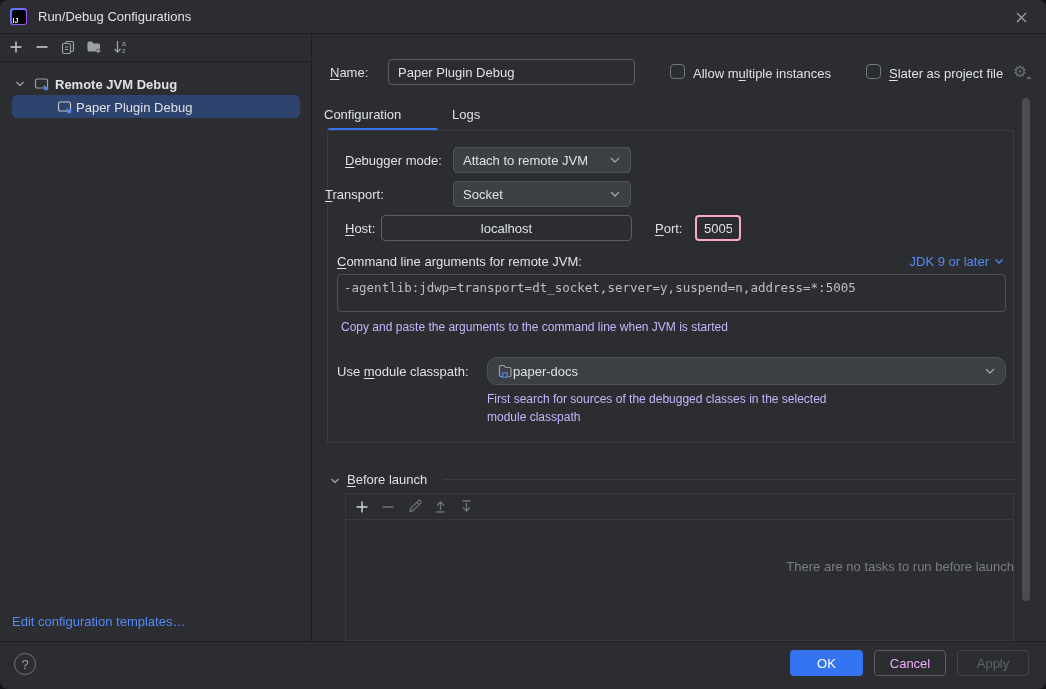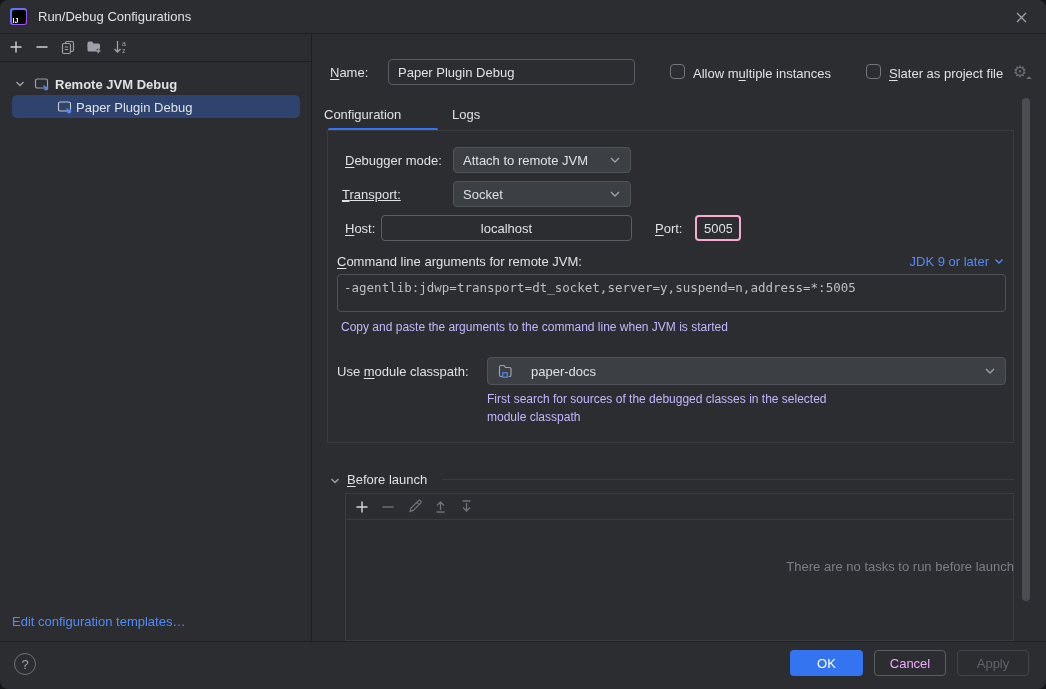--- a/index.html
+++ b/index.html
@@ -50,39 +50,39 @@
   [data-name="tab-underline"]{left:328px;top:128px;width:110px;height:3px;background:#3574f0;border-radius:2px;}
   [data-name="configuration-panel"]{left:327px;top:130px;width:687px;height:313px;border:1px solid #393b40;box-sizing:border-box;}
   
   .lbl{white-space:nowrap;}
   .mn{text-decoration:underline;text-underline-offset:2px;}
   .combo{background:#3c3f44;border:1px solid #50535a;border-radius:4px;box-sizing:border-box;
     display:flex;align-items:center;padding:0 9px;cursor:pointer;}
   .combo .val{flex:1;}
   [data-name="debugger-mode-label"]{left:345px;top:153px;}
   [data-name="debugger-mode-select"]{left:453px;top:147px;width:178px;height:26px;}
-  [data-name="transport-label"]{left:342px;top:187px;text-decoration:underline;}
+  [data-name="transport-label"]{left:325px;top:187px;}
   [data-name="transport-select"]{left:453px;top:181px;width:178px;height:26px;}
   [data-name="host-label"]{left:345px;top:221px;}
   [data-name="host-input"]{left:381px;top:215px;width:251px;height:26px;box-sizing:border-box;
     background:transparent;border:1px solid #5a5d63;border-radius:4px;color:#dfe1e5;
     font-family:"Liberation Sans",sans-serif;font-size:13px;padding:0 9px;outline:none;text-align:center;}
   [data-name="port-label"]{left:655px;top:221px;}
   [data-name="port-input"]{left:695px;top:215px;width:46px;height:26px;box-sizing:border-box;
     background:transparent;border:2px solid #f9a8d4;border-radius:4px;color:#dfe1e5;
     font-family:"Liberation Sans",sans-serif;font-size:13px;padding:0 7px;outline:none;}
   [data-name="cmdline-label"]{left:337px;top:254px;}
   [data-name="jdk-version-select"]{left:880px;top:254px;width:124px;text-align:right;color:#548af7;cursor:pointer;
     display:flex;align-items:center;justify-content:flex-end;gap:5px;}
   [data-name="cmdline-box"]{left:337px;top:274px;width:669px;height:38px;border:1px solid #4e5157;border-radius:4px;box-sizing:border-box;}
   [data-name="cmdline-value"]{left:344px;top:280px;font-family:"DejaVu Sans Mono",monospace;font-size:12.5px;color:#bcbec4;}
   .hint{color:#c4b5fd;font-size:12px;text-align:right;}
   [data-name="cmdline-hint"]{left:341px;top:320px;}
   [data-name="module-classpath-label"]{left:337px;top:364px;}
-  [data-name="module-classpath-select"]{left:487px;top:357px;width:519px;height:28px;gap:18px;}
+  [data-name="module-classpath-select"]{left:487px;top:357px;width:519px;height:28px;gap:0;border-radius:10px;}
   [data-name="module-hint-line1"]{left:487px;top:392px;}
   [data-name="module-hint-line2"]{left:487px;top:410px;}
   
   [data-name="before-launch-expander-icon"]{left:329px;top:475px;}
   [data-name="before-launch-label"]{left:347px;top:472px;}
   [data-name="before-launch-rule"]{left:443px;top:479px;width:571px;height:1px;background:#393b40;}
   [data-name="before-launch-panel"]{left:345px;top:493px;width:669px;height:148px;border:1px solid #393b40;box-sizing:border-box;}
   [data-name="before-launch-toolbar"]{left:346px;top:494px;width:667px;height:26px;border-bottom:1px solid #393b40;
     display:flex;align-items:center;gap:10px;padding-left:8px;box-sizing:border-box;}
   [data-name="before-launch-empty-text"]{left:345px;top:559px;width:669px;text-align:right;color:#7b7e85;}

